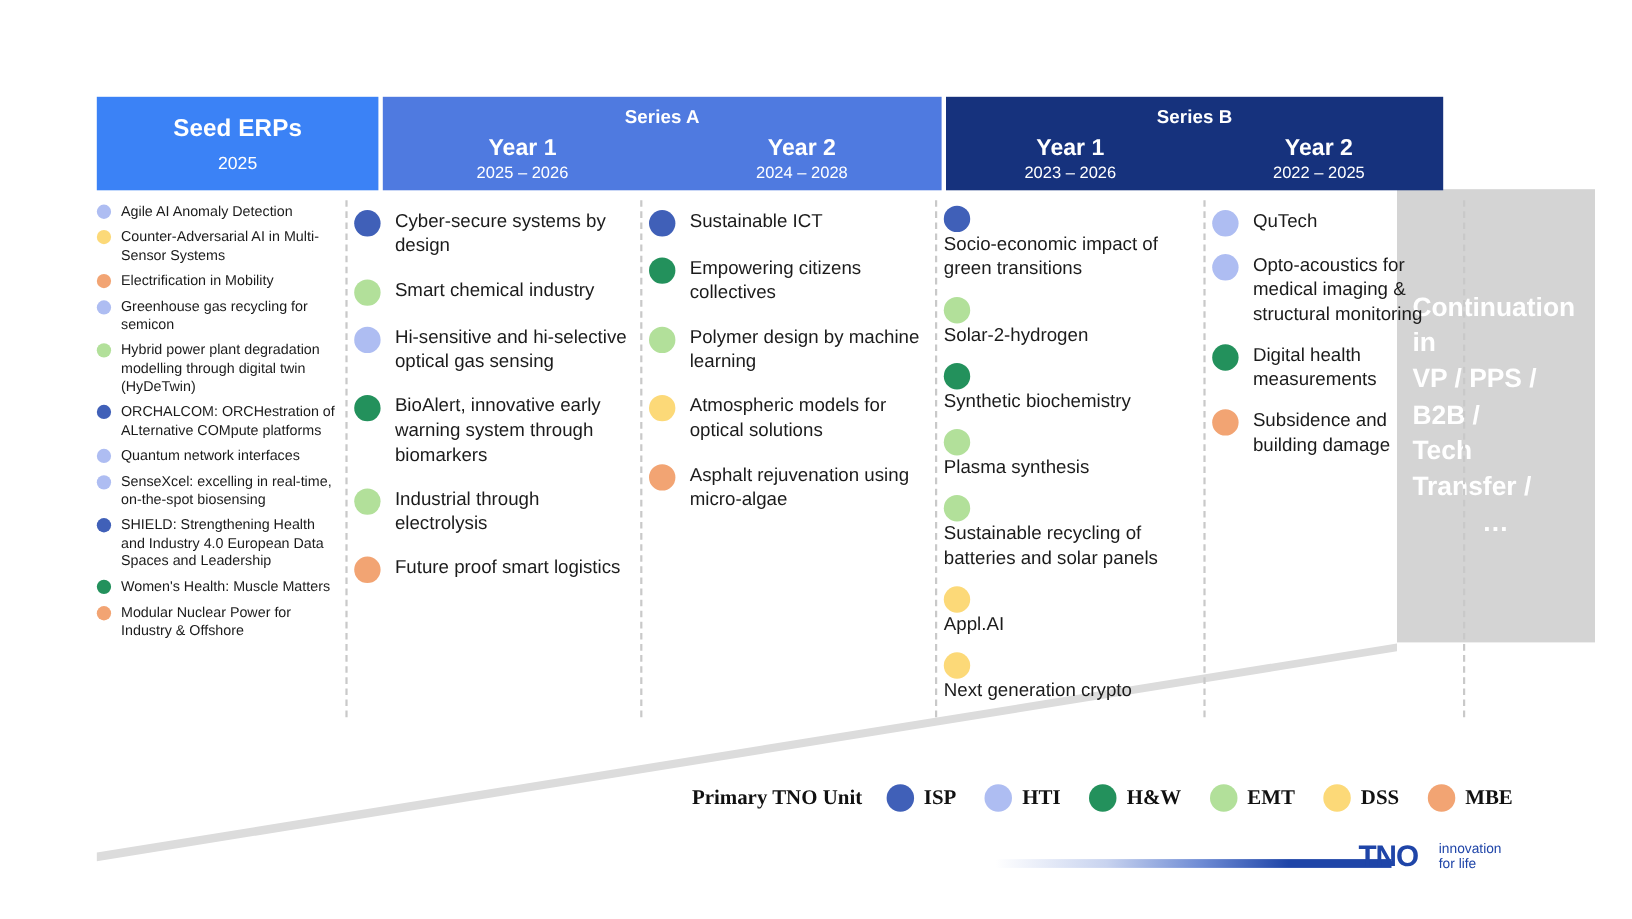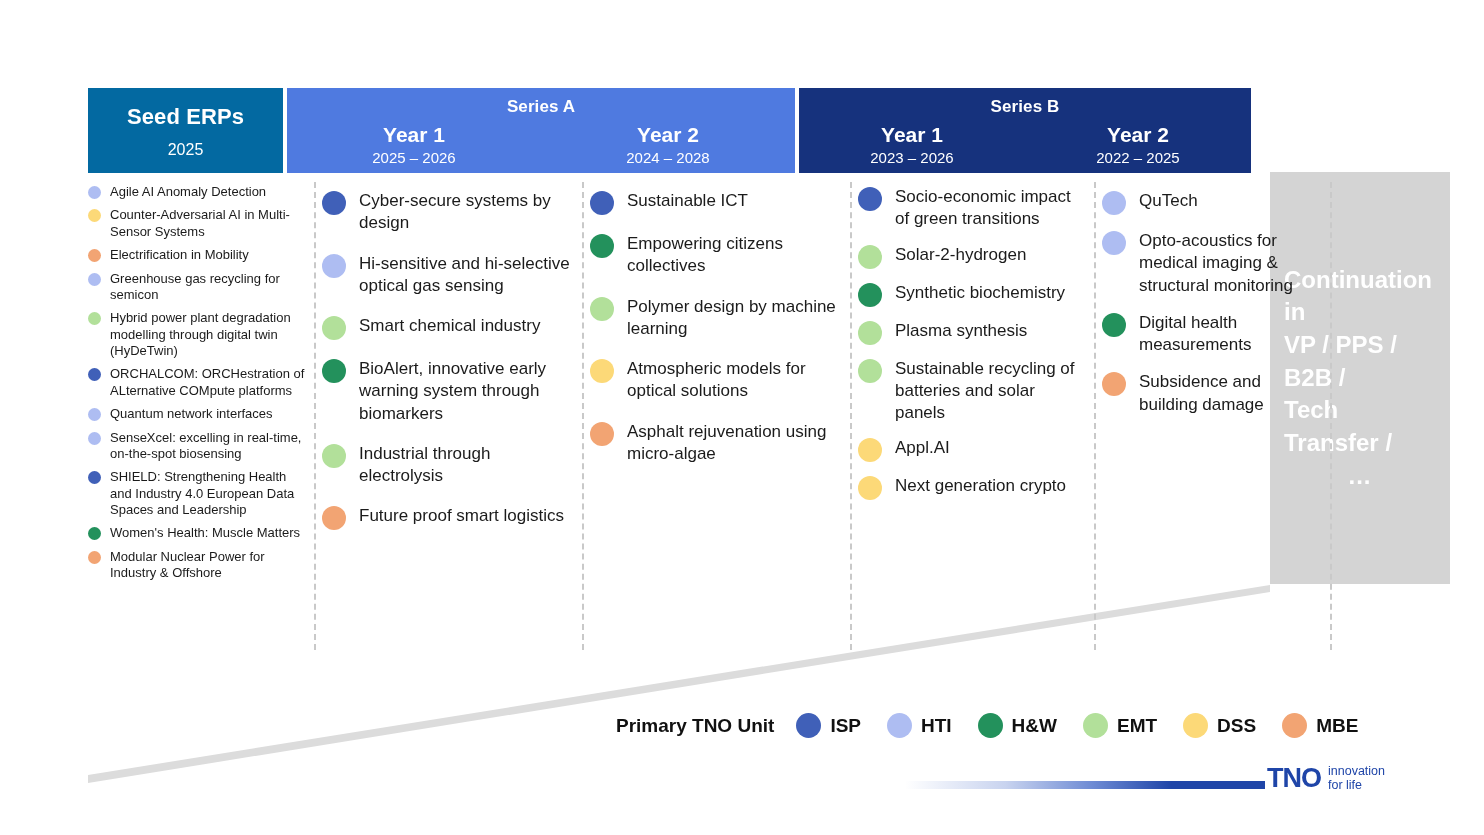--- a/index.html
+++ b/index.html
@@ -38,21 +38,21 @@
   }
 
   
   .bands { position: absolute; left: 88px; top: 88px; display: flex; }
   .band {
     position: relative;
     color: #ffffff;
     text-align: center;
     height: 85px;
   }
-  .band-seed { width: 195px; background: #0369a1; }
+  .band-seed { width: 256px; background: #3b82f6; }
   .band-a    { width: 508px; background: #4f7ae0; }
   .band-b    { width: 452px; background: #16327d; }
   .band-gap  { width: 4px; background: #ffffff; }
 
   .band-series {
     font-size: 17px; font-weight: bold;
     padding-top: 9px;
     letter-spacing: 0.1px;
   }
   .band-seed .band-series { font-size: 22px; padding-top: 16px; }
@@ -94,45 +94,45 @@
   .col-seed .item-label { font-size: 13px; line-height: 1.26; color: #1b1b1b; }
 
   .col-a1 .item, .col-a2 .item, .col-b1 .item, .col-b2 .item { margin-bottom: 18px; }
   .col-a1 .dot, .col-a2 .dot, .col-b1 .dot, .col-b2 .dot {
     width: 24px; height: 24px; margin-top: 1px; margin-right: 13px;
   }
   .col-a1 .item-label, .col-a2 .item-label,
   .col-b1 .item-label, .col-b2 .item-label {
     font-size: 17px; line-height: 1.31; color: #1b1b1b;
   }
-  .col-b1 .item { margin-bottom: 13px; }
+  .col-b1 .item { margin-bottom: 13px; flex-direction: column; }
   .col-b2 .item { margin-bottom: 15px; }
 
   
   .legend {
     position: absolute;
-    left: 616px; top: 713px;
-    display: flex; align-items: center;
+    left: 629px; top: 713px;
+    display: flex; align-items: center; font-family: Liberation Serif, serif;
   }
   .legend-title {
     font-size: 19px; font-weight: bold; color: #111111;
     margin-right: 22px; white-space: nowrap;
   }
   .legend-entry { display: flex; align-items: center; margin-right: 26px; }
   .legend-dot { width: 25px; height: 25px; border-radius: 50%; margin-right: 9px; }
   .legend-label { font-size: 19px; font-weight: bold; color: #111111; }
 
   
   .gradbar {
     position: absolute;
     left: 905px; top: 781px;
     width: 360px; height: 8px;
     background: linear-gradient(to right, #ffffff 0%, #c8d3ef 28%, #6e8bd4 52%, #1f45a8 74%, #1f45a8 100%);
   }
-  .logo { position: absolute; left: 1267px; top: 764px; display: flex; align-items: center; }
+  .logo { position: absolute; left: 1235px; top: 764px; display: flex; align-items: center; gap: 12px; }
   .logo-tno {
     font-size: 27px; font-weight: bold; color: #1f45a8;
     letter-spacing: -1px; line-height: 1;
   }
   .logo-tag {
     margin-left: 7px; color: #1f45a8;
     font-size: 12.5px; line-height: 1.12; font-weight: normal;
   }
 </style>
 </head>
@@ -240,26 +240,26 @@
           <span class="item-label">Modular Nuclear Power for Industry &amp; Offshore</span>
         </div>
       </div>
     <div class="divider divider-seed"></div>
     <div class="col col-a1">
         <div class="item">
           <span class="dot" style="background: rgb(64, 96, 184);"></span>
           <span class="item-label">Cyber-secure systems by design</span>
         </div>
         <div class="item">
+          <span class="dot" style="background: rgb(178, 224, 154);"></span>
+          <span class="item-label">Smart chemical industry</span>
+        </div>
+        <div class="item">
           <span class="dot" style="background: rgb(174, 189, 242);"></span>
           <span class="item-label">Hi-sensitive and hi-selective optical gas sensing</span>
-        </div>
-        <div class="item">
-          <span class="dot" style="background: rgb(178, 224, 154);"></span>
-          <span class="item-label">Smart chemical industry</span>
         </div>
         <div class="item">
           <span class="dot" style="background: rgb(35, 145, 92);"></span>
           <span class="item-label">BioAlert, innovative early warning system through biomarkers</span>
         </div>
         <div class="item">
           <span class="dot" style="background: rgb(178, 224, 154);"></span>
           <span class="item-label">Industrial through electrolysis</span>
         </div>
         <div class="item">

